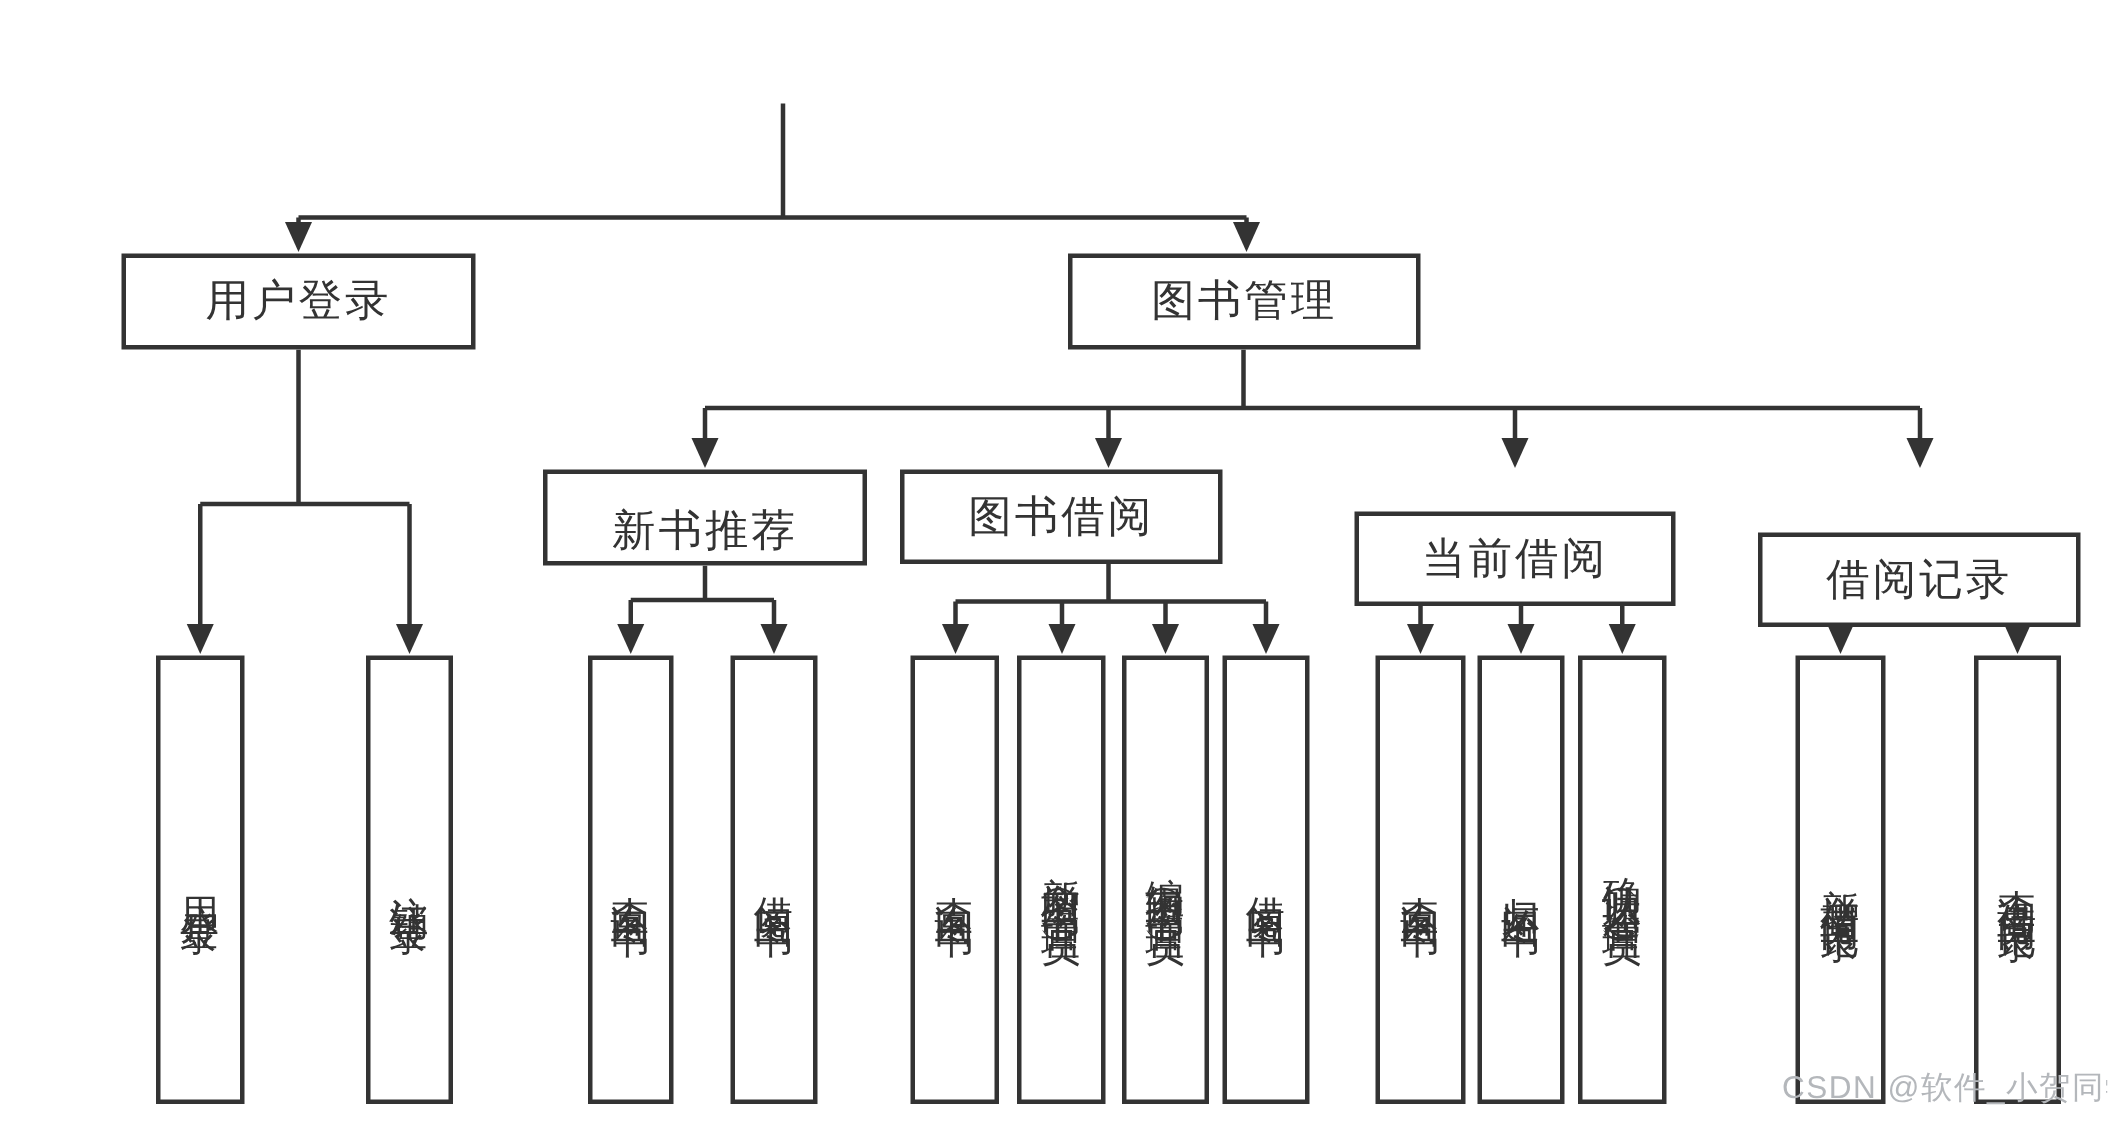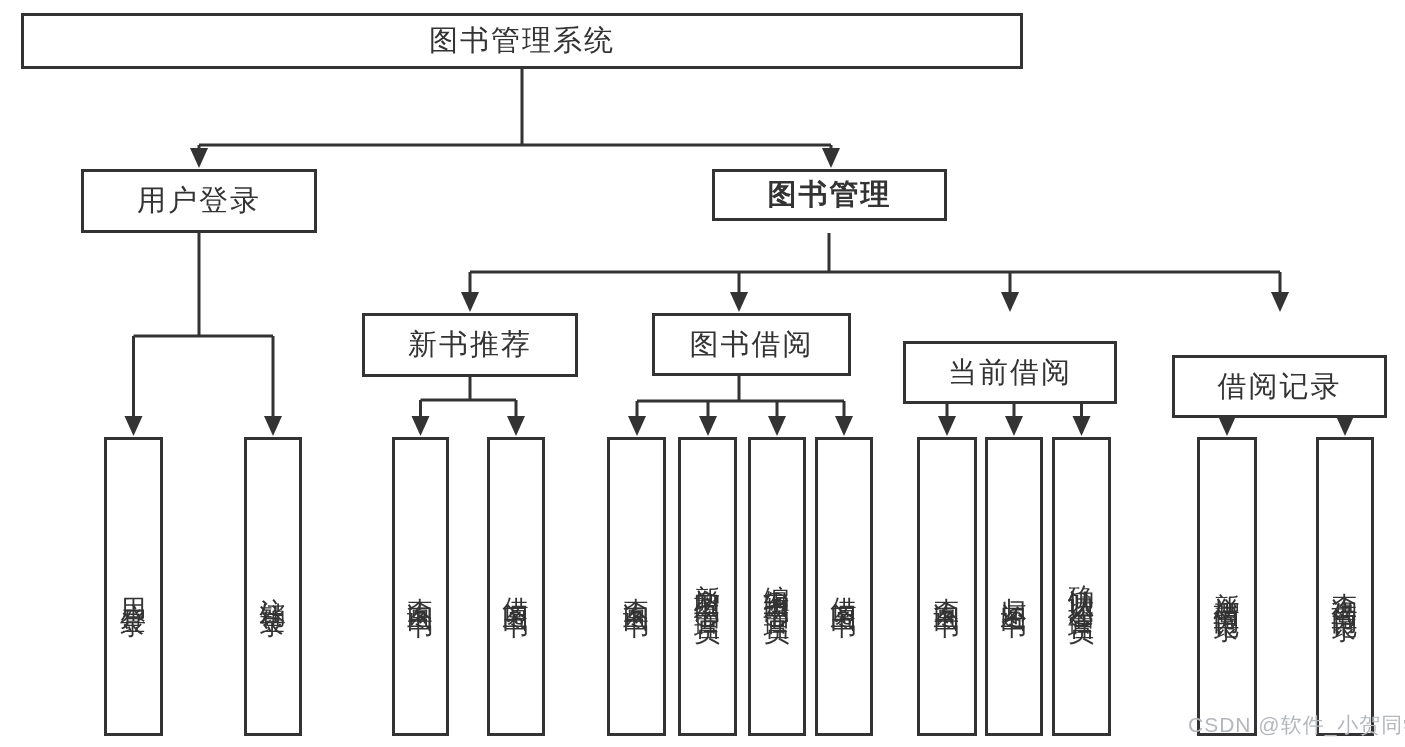--- a/index.html
+++ b/index.html
@@ -123,35 +123,32 @@
 
     <g stroke="#333333" stroke-width="3" fill="none">
       <path d="M1280 376 V401 M1227 401 H1345 M1227 401 V417 M1345 401 V417"></path>
     </g>
     <g fill="#333333" stroke="none">
       <polygon points="1218,416 1236,416 1227,436"></polygon>
       <polygon points="1336,416 1354,416 1345,436"></polygon>
     </g>
   </svg>
 
-  <div class="box" style="left:21px; top:13px; width:1002px; height:56px;">
-    <span class="h-label">图书管理系统</span>
-  </div>
 
   <div class="box" style="left:81px; top:169px; width:236px; height:64px;">
     <span class="h-label">用户登录</span>
   </div>
-  <div class="box" style="left:712px; top:169px; width:235px; height:52px;font-weight:bold;">
+  <div class="box" style="left:712px; top:169px; width:235px; height:64px;">
     <span class="h-label">图书管理</span>
   </div>
 
-  <div class="box" style="left:362px; top:313px; width:216px; height:64px;">
+  <div class="box" style="left:362px; top:313px; width:216px; height:64px;align-items:flex-end;">
     <span class="h-label">新书推荐</span>
   </div>
-  <div class="box" style="left:652px; top:313px; width:199px; height:63px;">
+  <div class="box" style="left:600px; top:313px; width:215px; height:63px;">
     <span class="h-label">图书借阅</span>
   </div>
   <div class="box" style="left:903px; top:313px; width:214px; height:63px;margin-top:28px;">
     <span class="h-label">当前借阅</span>
   </div>
   <div class="box" style="left:1172px; top:313px; width:215px; height:63px;margin-top:42px;">
     <span class="h-label">借阅记录</span>
   </div>
 
   <div class="box leaf" style="left:104px; width:59px;">

